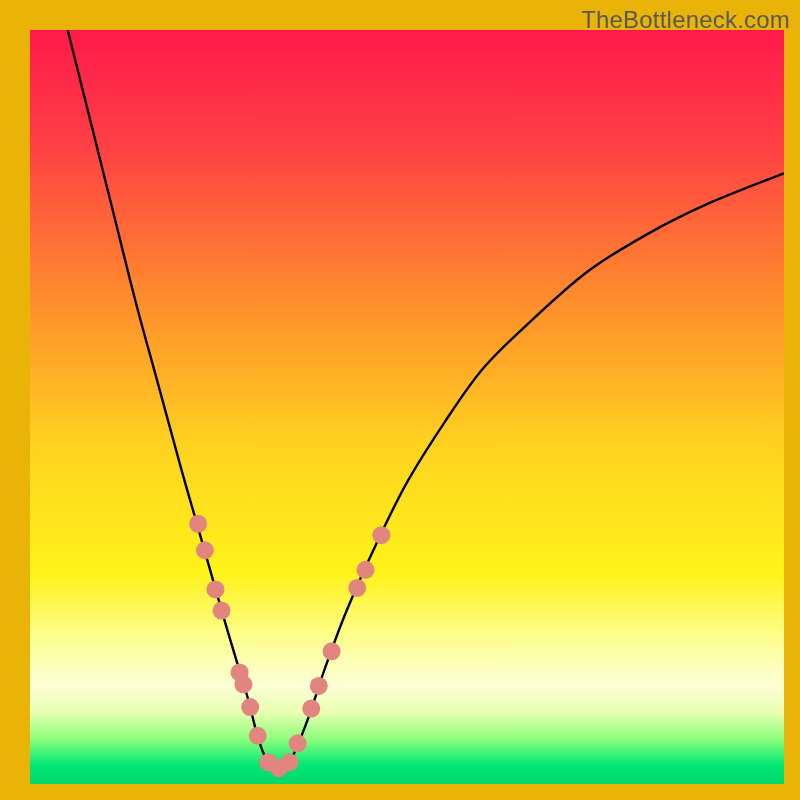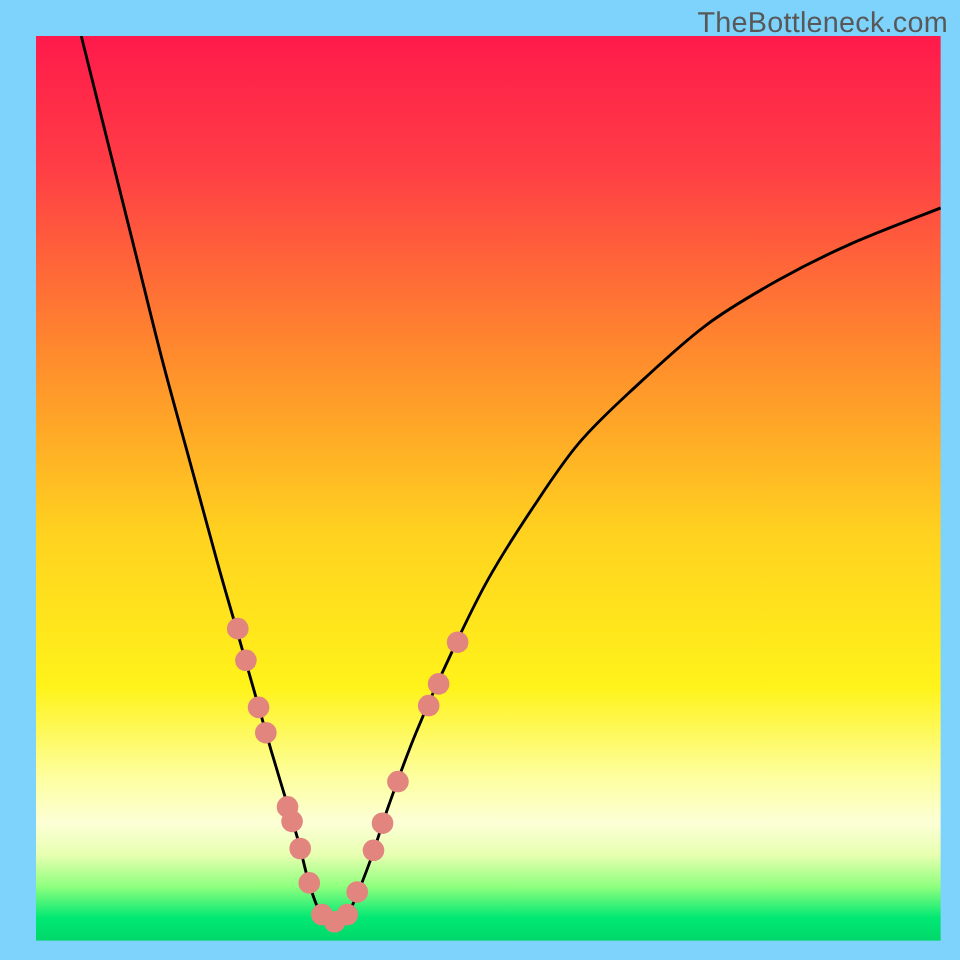--- a/index.html
+++ b/index.html
@@ -1,20 +1,20 @@
 <!DOCTYPE html>
 <html><head>
 <meta charset="utf-8">
 <style>
   * { margin: 0; padding: 0; box-sizing: border-box; }
   html, body { width: 800px; height: 800px; overflow: hidden; }
   .frame {
     width: 800px;
     height: 800px;
-    background: #7dd3fc;
+    background: #eab308;
     position: relative;
   }
   .watermark {
     position: absolute;
     top: 6px;
     right: 10px;
     font-family: Arial, Helvetica, sans-serif;
     font-size: 24px;
     color: #585858;
     font-weight: 500;

